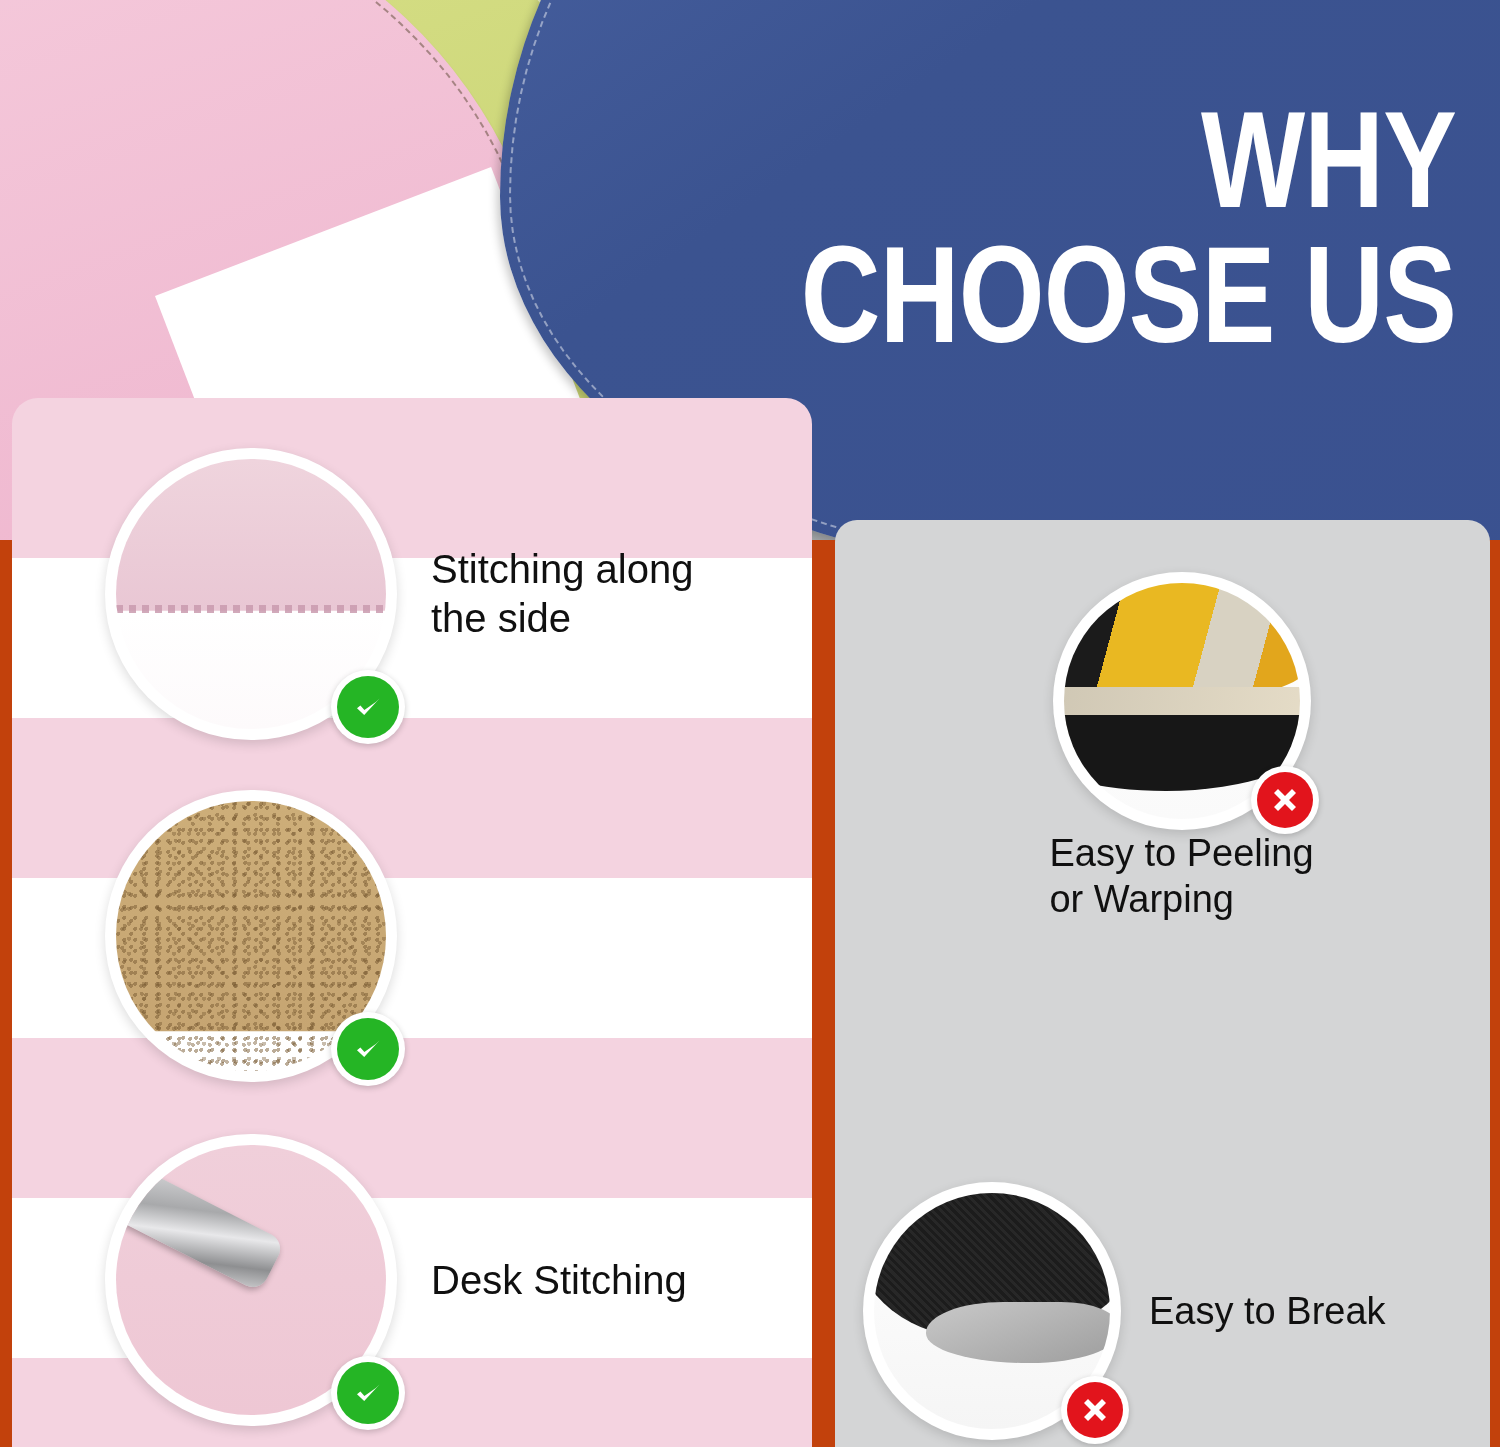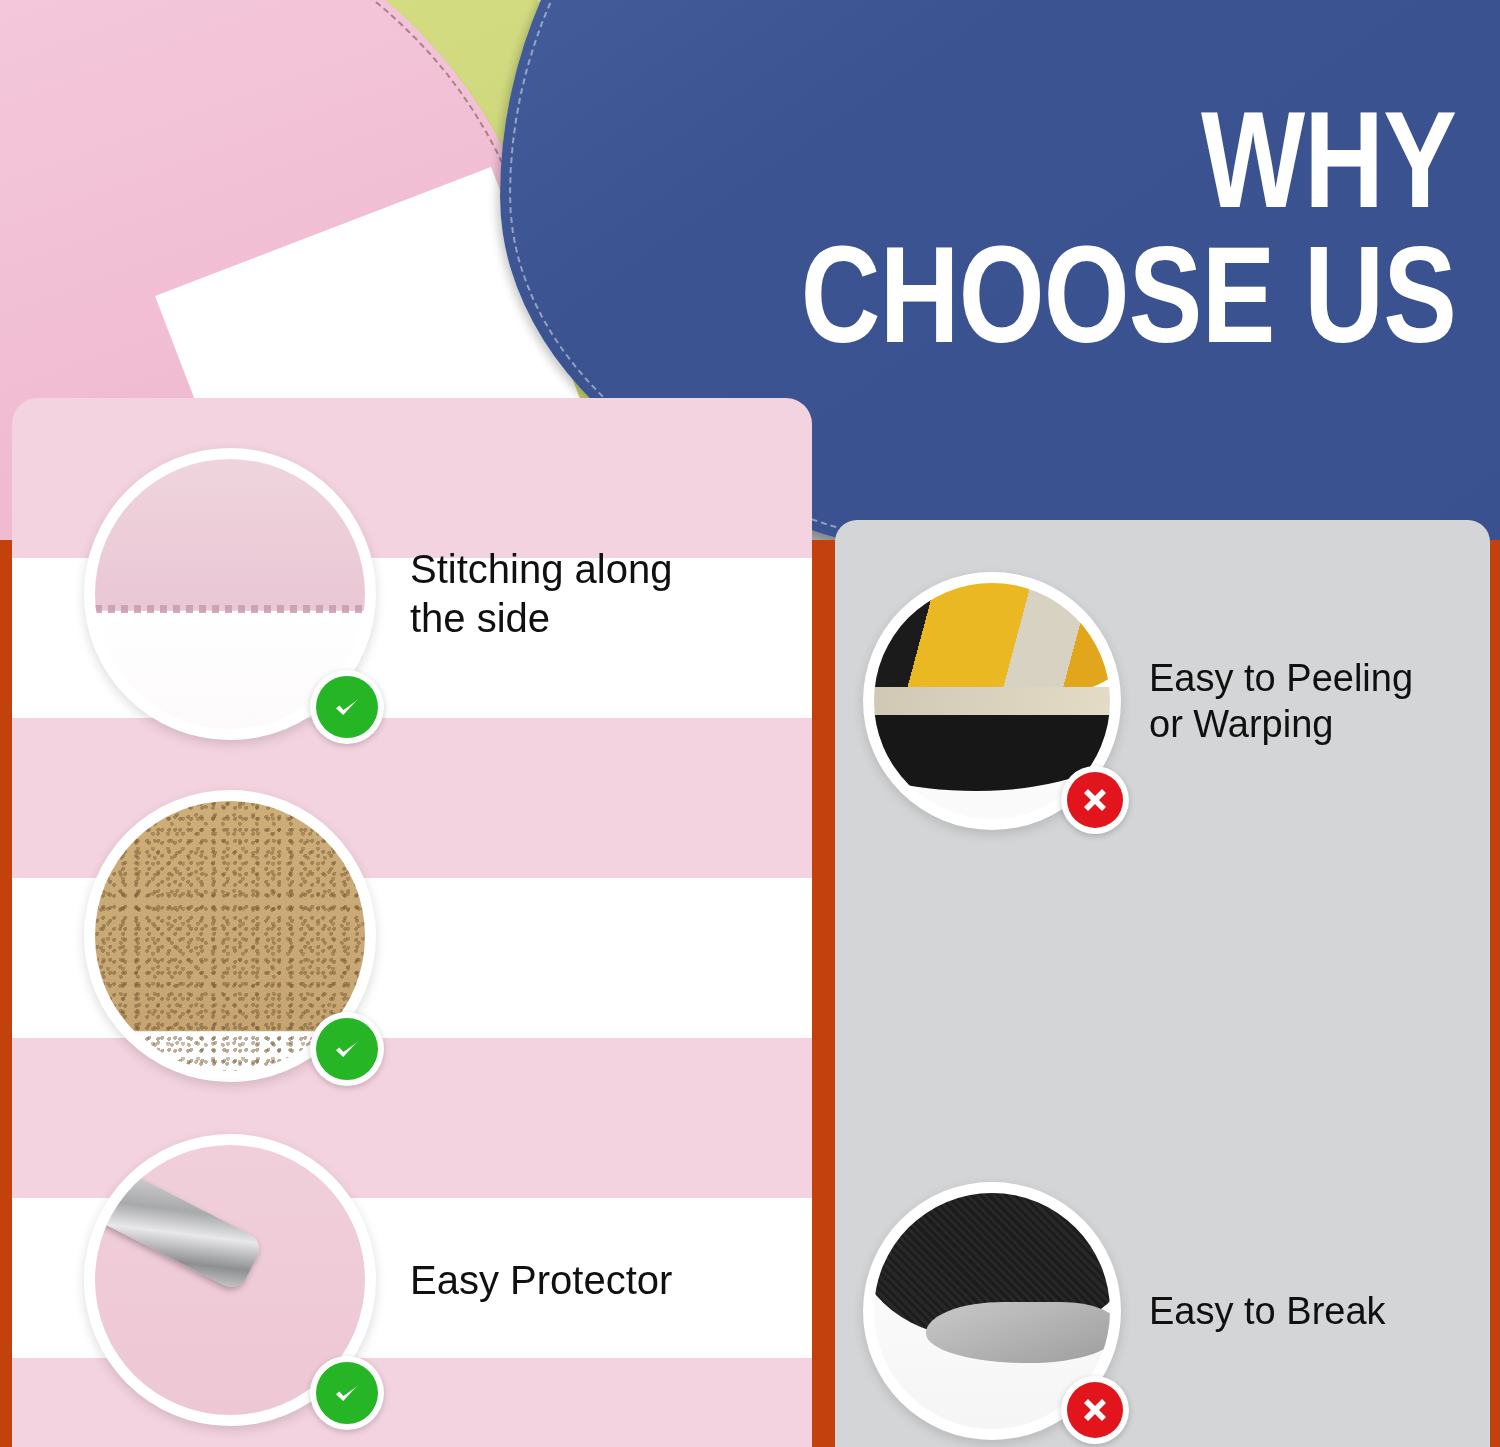--- a/index.html
+++ b/index.html
@@ -170,33 +170,33 @@
   .badge svg{display:block;}
 
   .label{
     color:#101010;font-size:40px;line-height:1.22;font-weight:400;
     font-family:"Liberation Sans","DejaVu Sans",sans-serif;
     white-space:pre-line;
   }
   .label.right{font-size:38px;}
 
   
-  .row-l{left:0;width:800px;}
+  .row-l{left:0;width:800px;padding-left:21px;}
   .row-l .thumb{width:292px;height:292px;}
   .row-l .label{margin-left:34px;}
   #row-l-1{top:448px;}
   #row-l-2{top:790px;}
   #row-l-3{top:1134px;}
   .row-l .thumb-wrap{margin-left:84px;}
 
   
   .row-r{left:835px;width:665px;}
   .row-r .thumb{width:258px;height:258px;}
   .row-r .label{margin-left:28px;}
-  #row-r-1{top:572px;}
+  #row-r-1{top:572px;flex-direction:column;}
   #row-r-2{top:882px;}
   #row-r-3{top:1182px;}
   .row-r .thumb-wrap{margin-left:28px;}
   .row-r .badge{width:68px;height:68px;}
   .row-r .badge .disc{width:56px;height:56px;}
 </style>
 </head>
 <body>
 
 <div class="stage">
@@ -276,21 +276,21 @@
         </div>
       </div>
       <div class="badge good">
         <div class="disc">
           <svg width="36" height="36" viewBox="0 0 36 36" aria-hidden="true">
               <path d="M7 19.2 L14.2 26 L29.5 9.5 L25.8 13.0 L14.4 21.1 L10.4 16.4 Z" fill="#ffffff"></path>
             </svg>
         </div>
       </div>
     </div>
-    <div class="label">Easy Protector</div>
+    <div class="label">Desk Stitching</div>
   </div>
 
   <div class="row row-r" id="row-r-1">
     <div class="thumb-wrap">
       <div class="thumb">
         <div class="photo ph-peel">
           <span class="pk-top"></span>
           <span class="pk-mid"></span>
           <span class="pk-bot"></span>
         </div>

